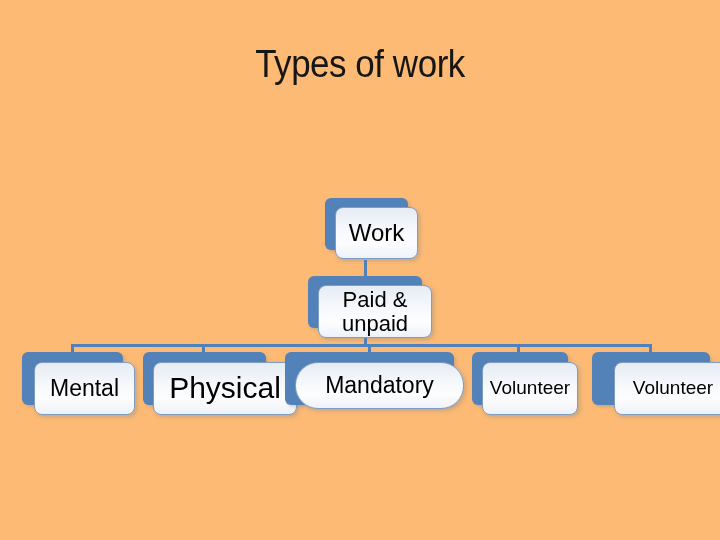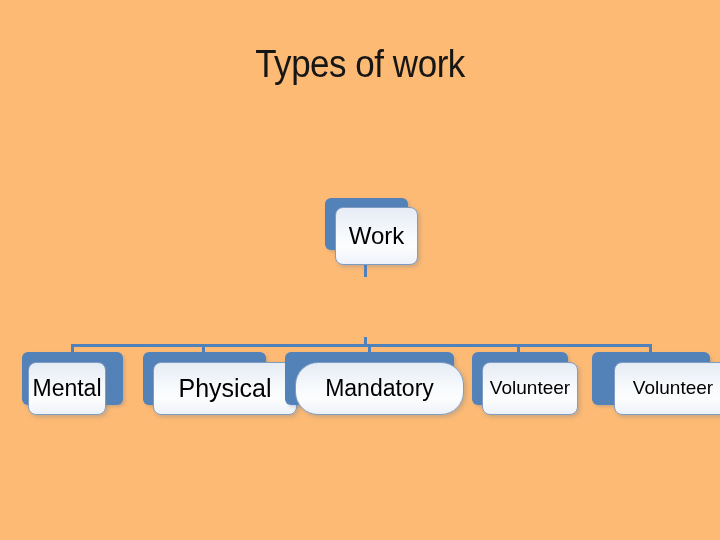--- a/index.html
+++ b/index.html
@@ -41,37 +41,37 @@
     border:1px solid #7e9dc4;border-radius:8px;
     box-shadow:2px 2px 4px rgba(110,125,150,0.35);
     display:flex;align-items:center;justify-content:center;
     text-align:center;color:#000;box-sizing:border-box;
     padding:0 2px;
   }
   .node .front .lbl{display:block;line-height:1.08;}
 
   #n-work       {left:325px;top:198px;width:103px;height:71px;}
   #n-work  .back {width:83px;height:52px;}
-  #n-work  .front{left:10px;top:9px;width:83px;height:58px;font-size:24px;}
+  #n-work  .front{left:10px;top:9px;width:83px;height:52px;font-size:24px;}
 
   #n-paid       {left:308px;top:276px;width:134px;height:72px;}
   #n-paid  .back {width:114px;height:52px;}
   #n-paid  .front{left:10px;top:9px;width:114px;height:53px;font-size:22px;}
 
   #n-mental     {left:22px;top:352px;width:121px;height:73px;}
   #n-mental .back {width:101px;height:53px;}
-  #n-mental .front{left:6px;top:10px;width:78px;height:53px;font-size:23px;text-align:center;}
+  #n-mental .front{left:12px;top:10px;width:101px;height:53px;font-size:23px;text-align:center;}
 
   #n-physical     {left:143px;top:352px;width:143px;height:73px;}
   #n-physical .back {width:123px;height:53px;}
-  #n-physical .front{left:10px;top:10px;width:144px;height:53px;font-size:25px;}
+  #n-physical .front{left:10px;top:10px;width:144px;height:53px;font-size:30px;}
 
   #n-mandatory     {left:285px;top:352px;width:190px;height:73px;}
   #n-mandatory .back {width:169px;height:53px;}
-  #n-mandatory .front{left:10px;top:10px;width:169px;height:53px;font-size:23px;border-radius:23px;}
+  #n-mandatory .front{left:10px;top:10px;width:169px;height:47px;font-size:23px;border-radius:23px;}
 
   #n-creative     {left:472px;top:352px;width:116px;height:73px;}
   #n-creative .back {width:96px;height:53px;}
   #n-creative .front{left:10px;top:10px;width:96px;height:53px;font-size:19px;}
 
   #n-volunteer     {left:592px;top:352px;width:128px;height:73px;}
   #n-volunteer .back {width:118px;height:53px;}
   #n-volunteer .front{left:10px;top:10px;width:118px;height:53px;font-size:19px;margin-left:12px;}
 </style>
 </head>
@@ -90,20 +90,26 @@
   <div class="conn" id="stub-creative"></div>
   <div class="conn" id="stub-volunteer"></div>
 
   <div class="node" id="n-work">
     <div class="back"></div>
     <div class="front">
       <span class="lbl">Work</span>
     </div>
   </div>
 
+  <div class="node" id="n-paid">
+    <div class="back"></div>
+    <div class="front">
+      <span class="lbl">Paid &amp; unpaid</span>
+    </div>
+  </div>
 
   <div class="node" id="n-mental">
     <div class="back"></div>
     <div class="front">
       <span class="lbl">Mental</span>
     </div>
   </div>
 
   <div class="node" id="n-physical">
     <div class="back"></div>

